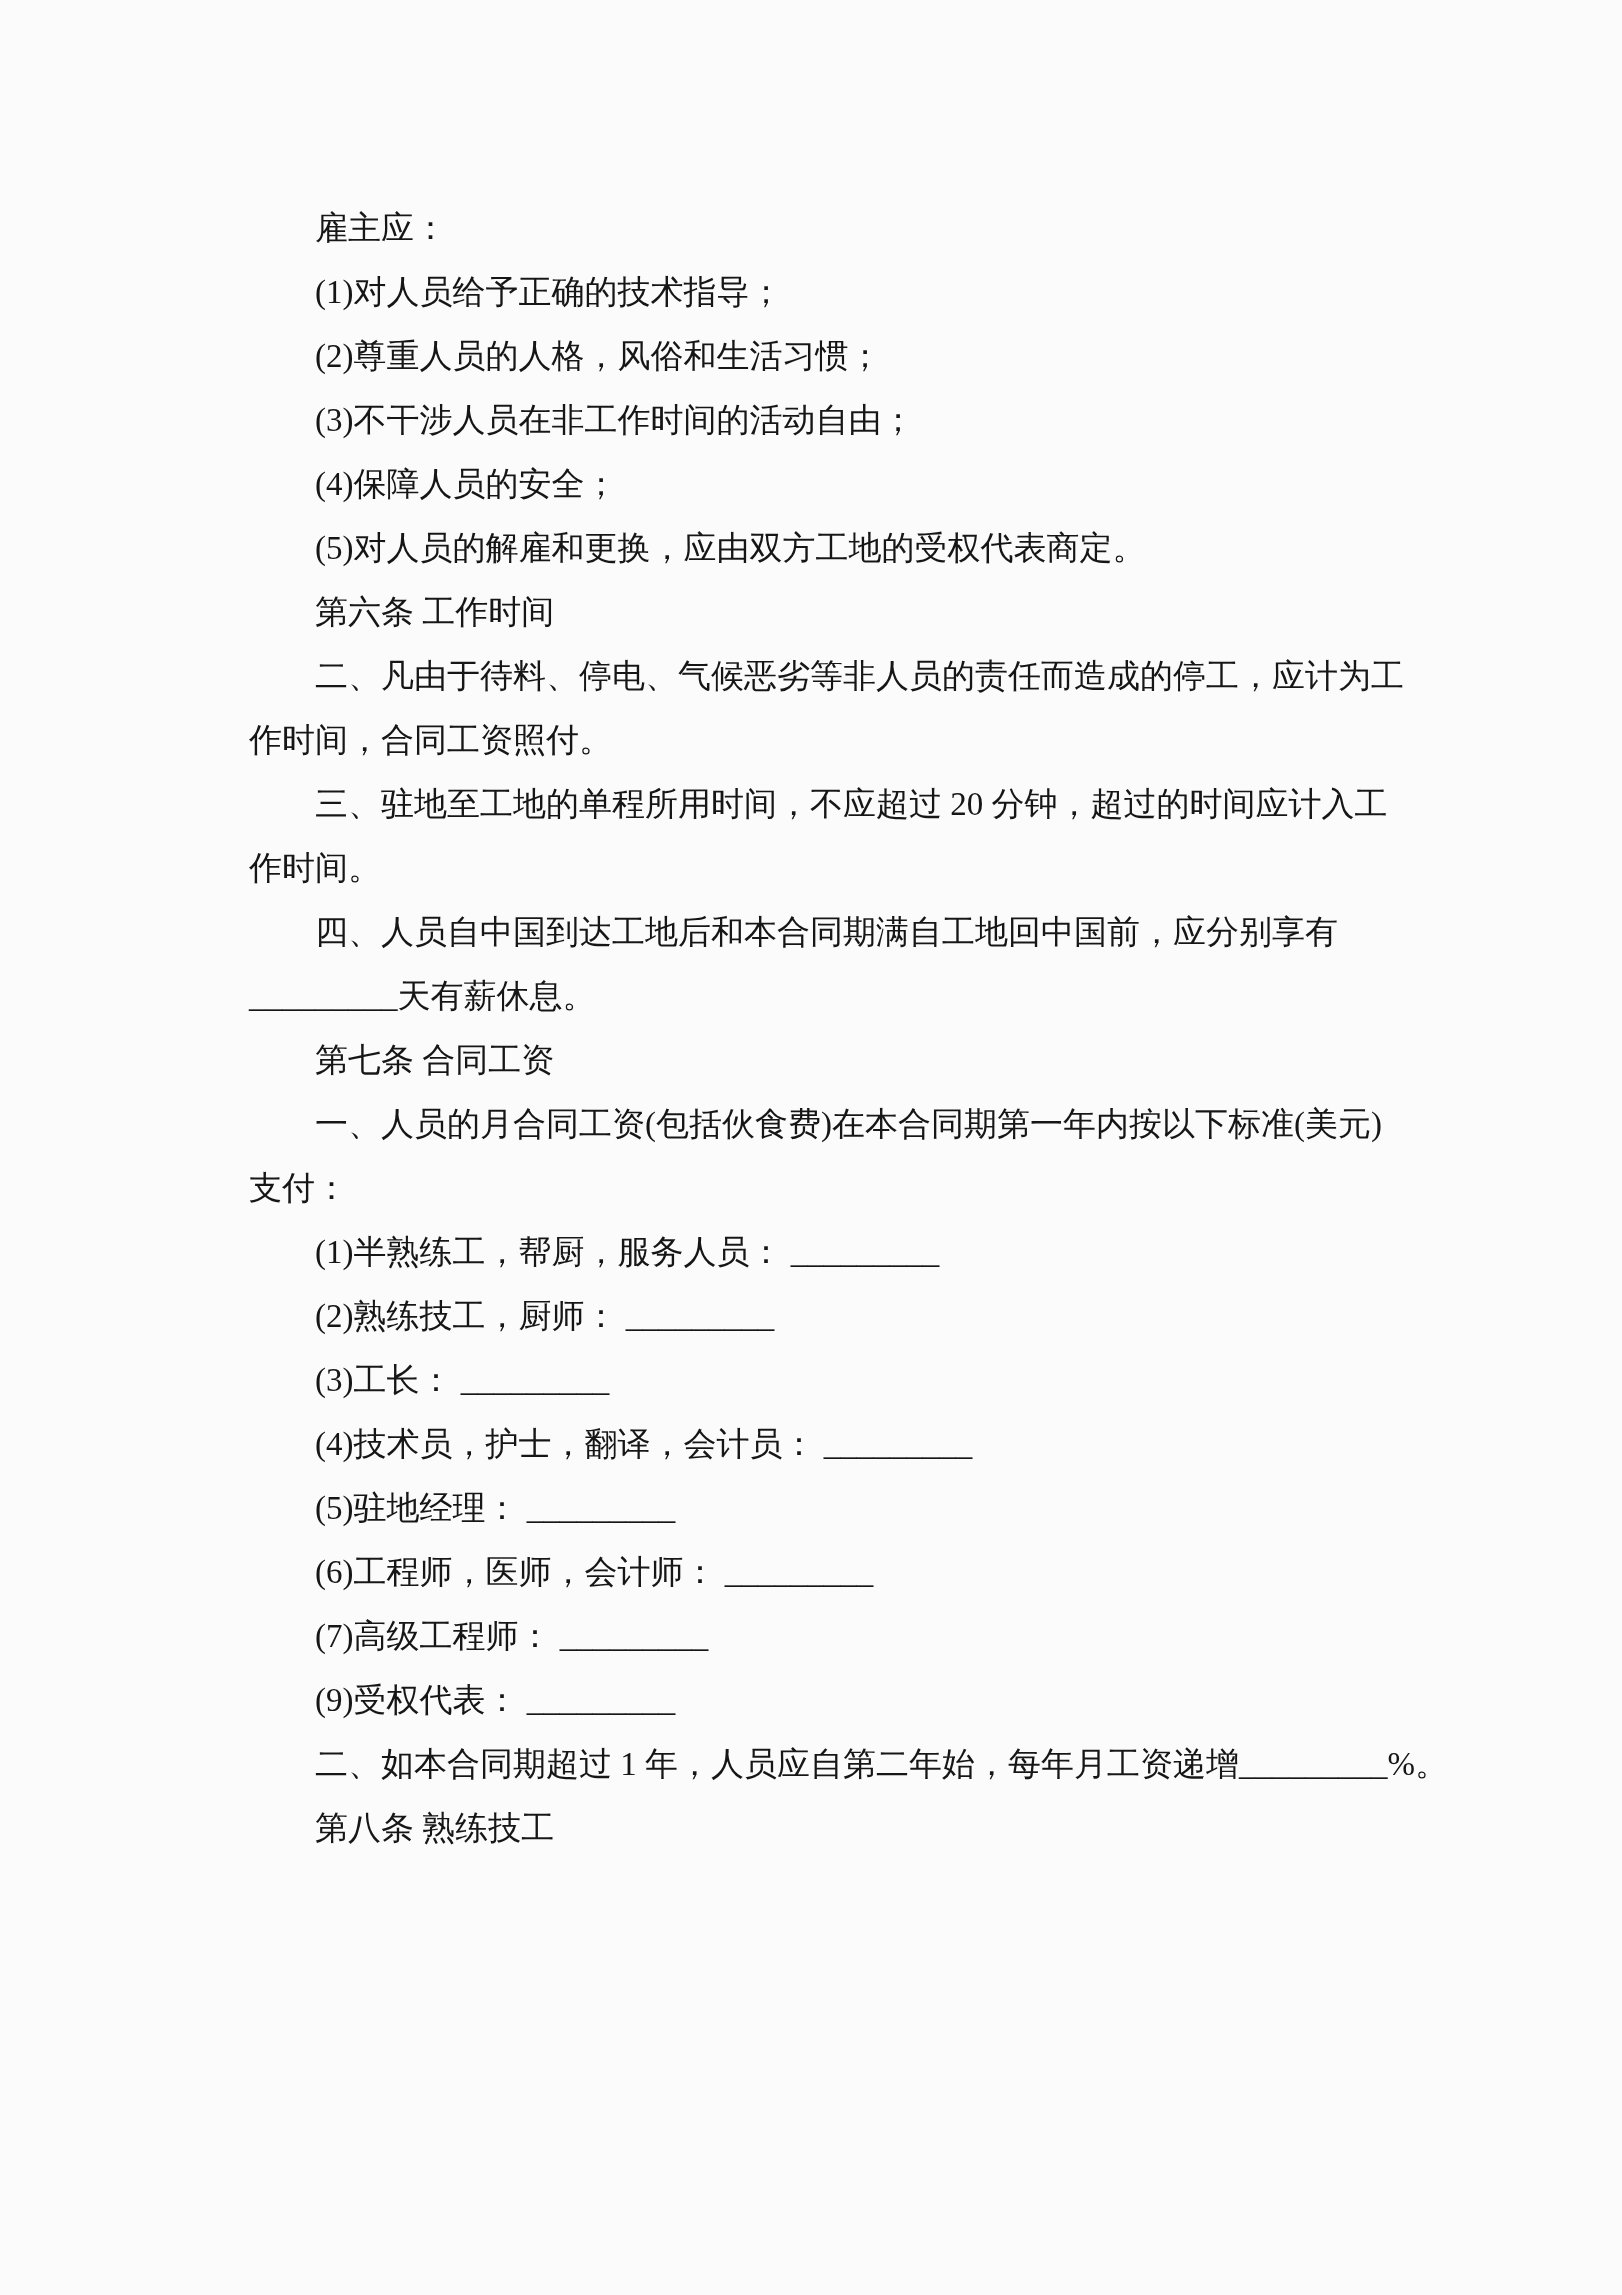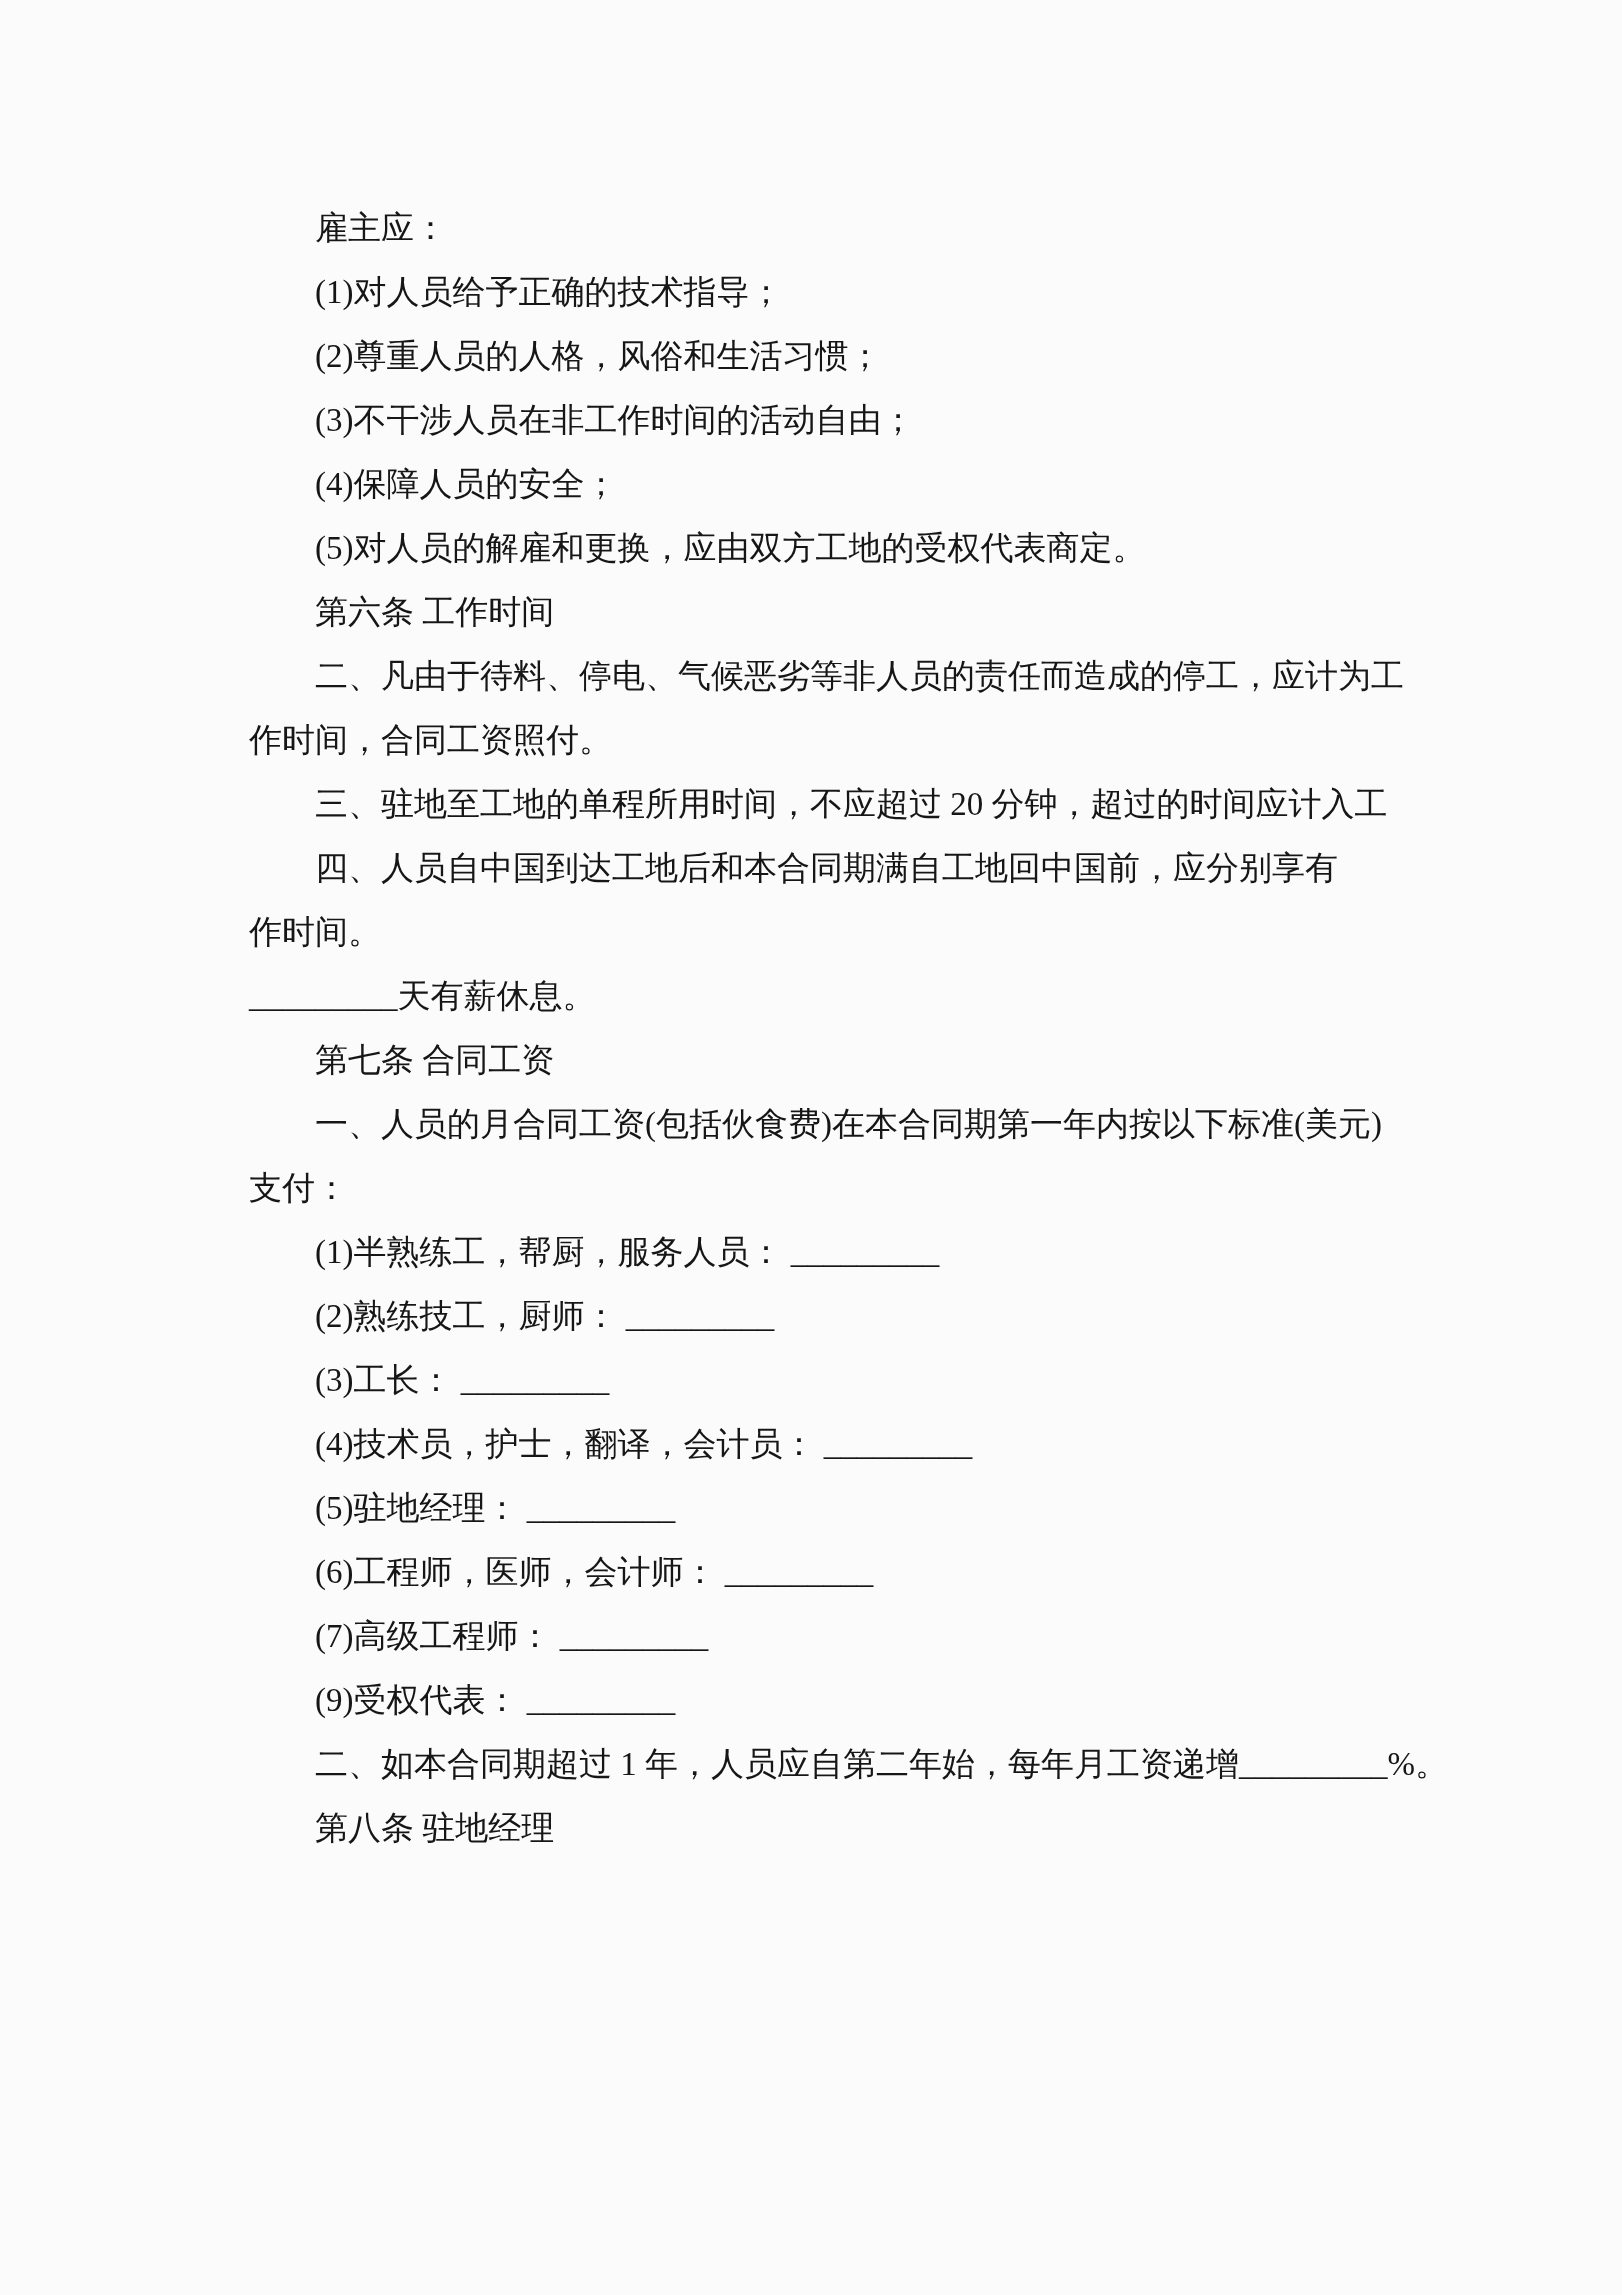--- a/index.html
+++ b/index.html
@@ -45,31 +45,31 @@
     <div class="doc-line">　　雇主应：</div>
     <div class="doc-line">　　(1)对人员给予正确的技术指导；</div>
     <div class="doc-line">　　(2)尊重人员的人格，风俗和生活习惯；</div>
     <div class="doc-line">　　(3)不干涉人员在非工作时间的活动自由；</div>
     <div class="doc-line">　　(4)保障人员的安全；</div>
     <div class="doc-line">　　(5)对人员的解雇和更换，应由双方工地的受权代表商定。</div>
     <div class="doc-line">　　第六条 工作时间</div>
     <div class="doc-line">　　二、凡由于待料、停电、气候恶劣等非人员的责任而造成的停工，应计为工</div>
     <div class="doc-line">作时间，合同工资照付。</div>
     <div class="doc-line">　　三、驻地至工地的单程所用时间，不应超过 20 分钟，超过的时间应计入工</div>
+    <div class="doc-line">作时间。</div>
     <div class="doc-line">　　四、人员自中国到达工地后和本合同期满自工地回中国前，应分别享有</div>
-    <div class="doc-line">作时间。</div>
     <div class="doc-line">_________天有薪休息。</div>
     <div class="doc-line">　　第七条 合同工资</div>
     <div class="doc-line">　　一、人员的月合同工资(包括伙食费)在本合同期第一年内按以下标准(美元)</div>
     <div class="doc-line">支付：</div>
     <div class="doc-line">　　(1)半熟练工，帮厨，服务人员： _________</div>
     <div class="doc-line">　　(2)熟练技工，厨师： _________</div>
     <div class="doc-line">　　(3)工长： _________</div>
     <div class="doc-line">　　(4)技术员，护士，翻译，会计员： _________</div>
     <div class="doc-line">　　(5)驻地经理： _________</div>
     <div class="doc-line">　　(6)工程师，医师，会计师： _________</div>
     <div class="doc-line">　　(7)高级工程师： _________</div>
     <div class="doc-line">　　(9)受权代表： _________</div>
     <div class="doc-line">　　二、如本合同期超过 1 年，人员应自第二年始，每年月工资递增_________%。</div>
-    <div class="doc-line">　　第八条 驻地经理</div>
+    <div class="doc-line">　　第八条 熟练技工</div>
   </div>
 </div>
 
 
 </body></html>

